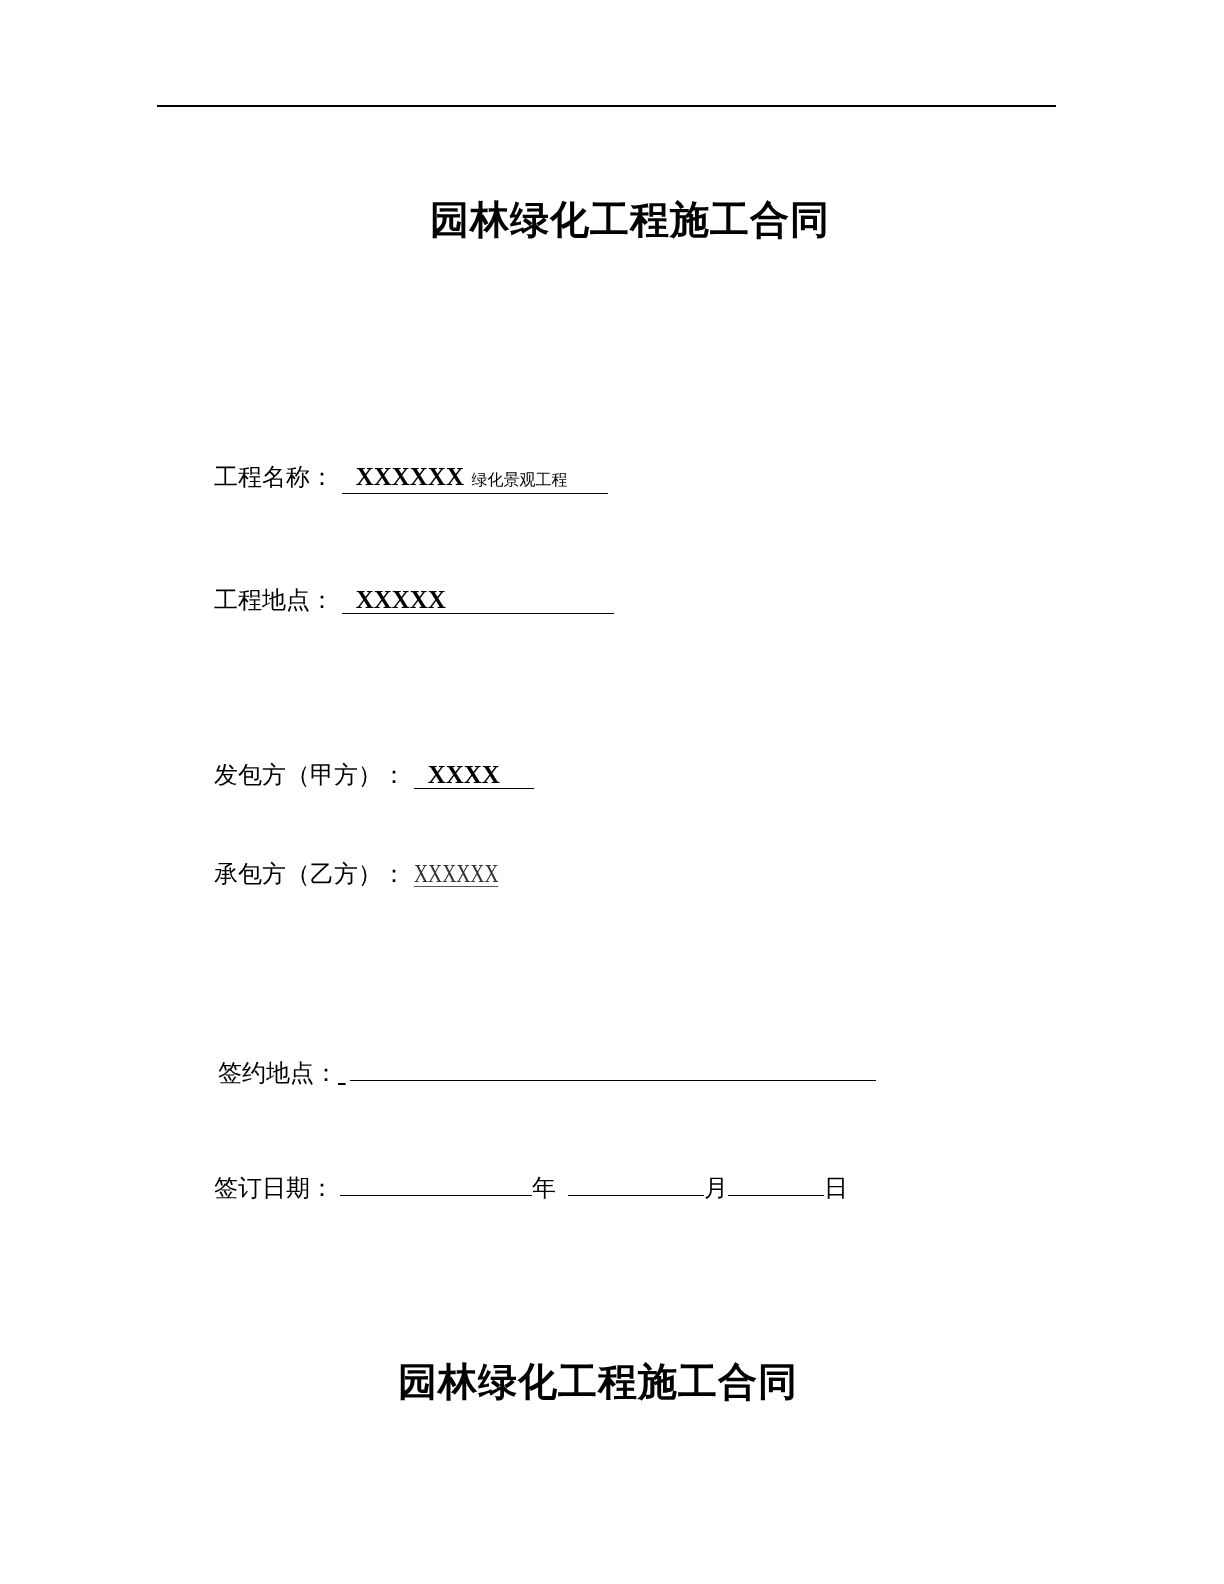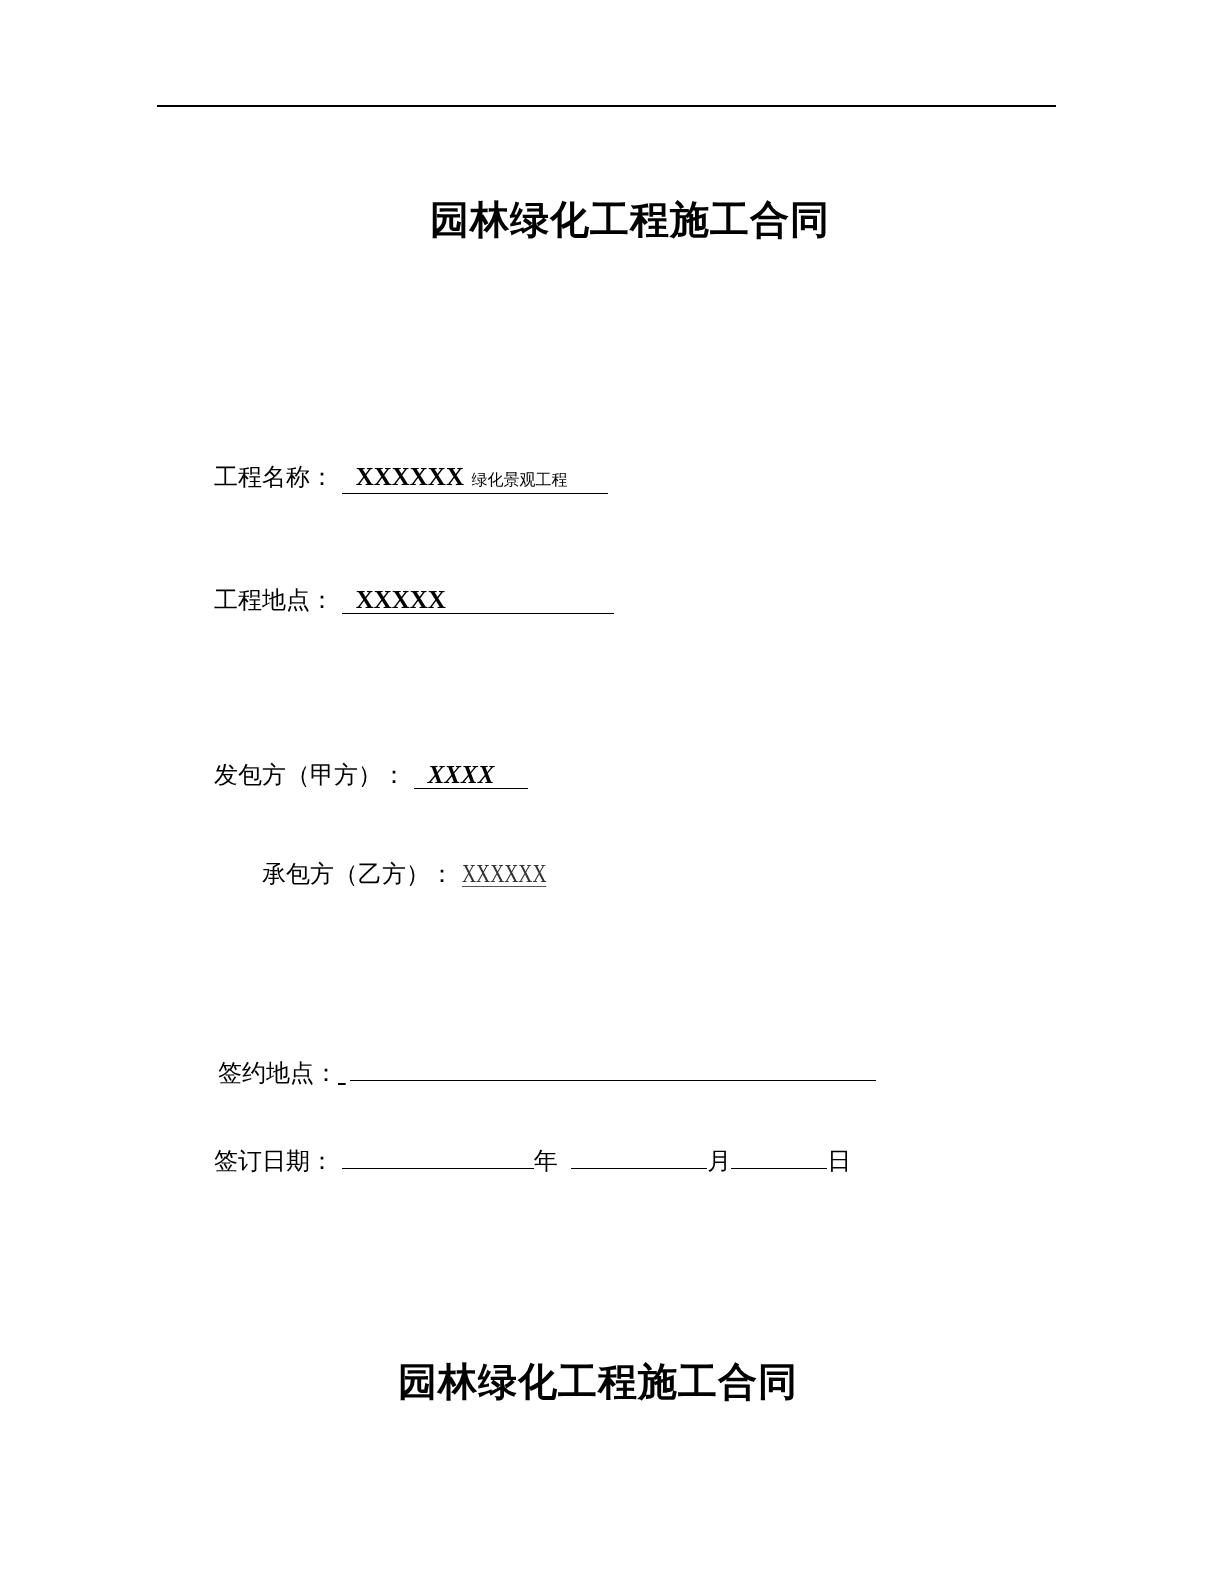--- a/index.html
+++ b/index.html
@@ -48,32 +48,32 @@
   <span class="value-u" style="padding-right:40px;"><span class="bold">XXXXXX</span> <span class="cjk">绿化景观工程</span></span>
 </div>
 
 <div class="field" style="top:561px;margin-top:24px;">
   <span class="label">工程地点：</span>
   <span class="value-u" style="padding-right:168px;"><span class="bold">XXXXX</span></span>
 </div>
 
 <div class="field" style="top:760px;">
   <span class="label">发包方（甲方）：</span>
-  <span class="value-u" style="padding-right:34px;font-style:italic;"><span class="bold">XXXX</span></span>
+  <span class="value-u" style="padding-right:34px;"><span class="bold">XXXX</span></span>
 </div>
 
-<div class="field" style="top:859px;margin-left:48px;">
+<div class="field" style="top:859px;">
   <span class="label">承包方（乙方）：</span>
   <span class="thin-u">XXXXXX</span>
 </div>
 
 <div class="field" style="top:1058px; left:218px;text-decoration:underline;">
   <span class="label">签约地点：</span>
   <span class="blank" style="width:526px; margin-left:4px;"></span>
 </div>
 
-<div class="field" style="top:1146px;">
+<div class="field" style="top:1173px;font-family:Liberation Serif, serif;">
   <span class="label">签订日期：</span>
   <span class="blank" style="width:192px;"></span><span>年</span>
   <span class="blank" style="width:136px; margin-left:6px;"></span><span>月</span><span class="blank" style="width:96px;"></span><span>日</span>
 </div>
 
 <div class="title title-2">园林绿化工程施工合同</div>
 
 </body></html>

